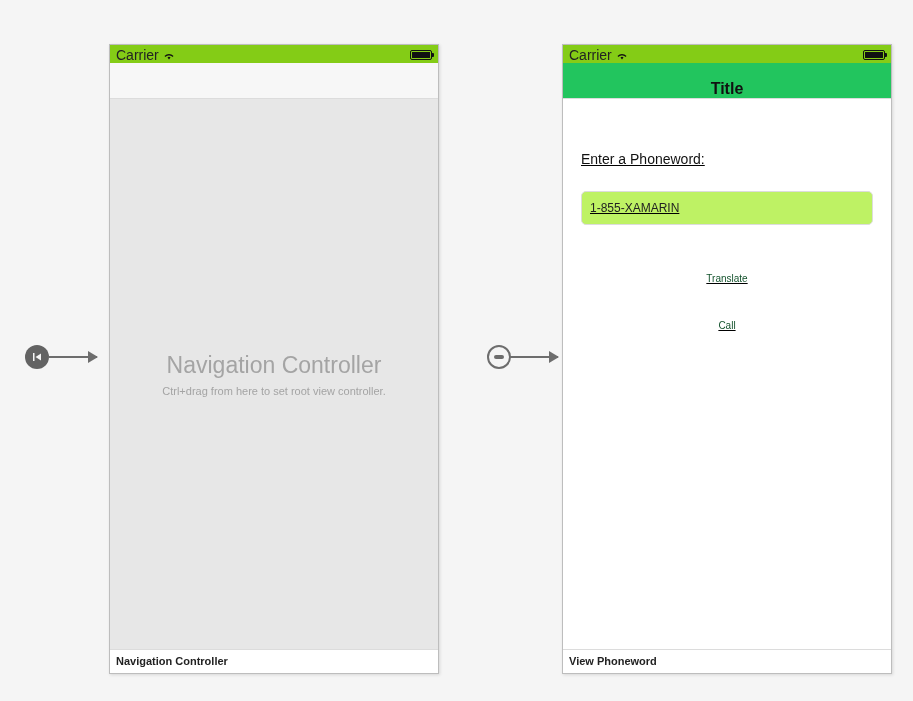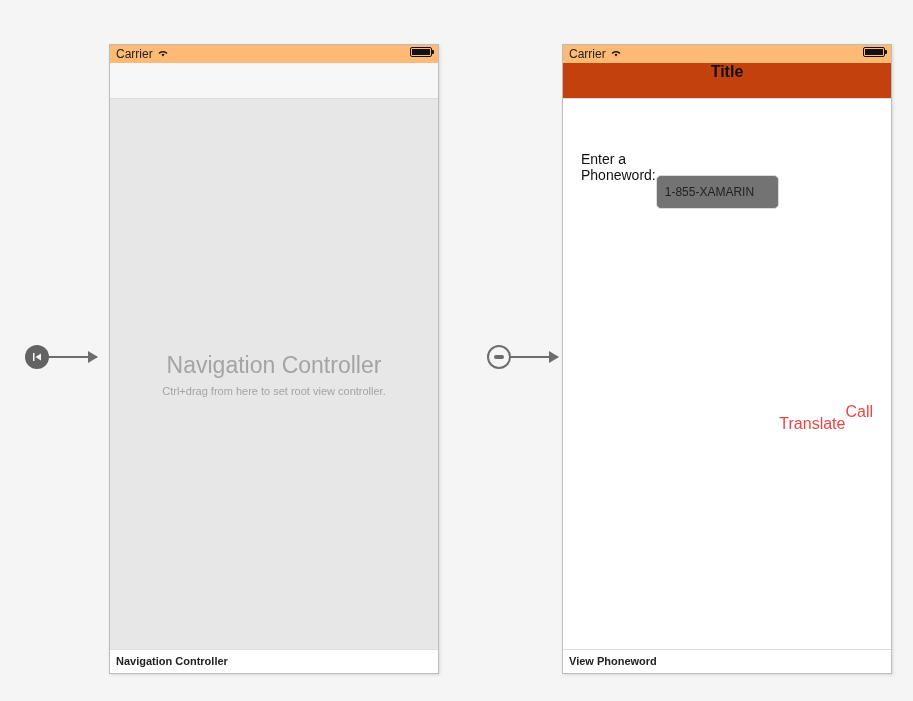--- a/index.html
+++ b/index.html
@@ -67,24 +67,24 @@
     display: flex;
     flex-direction: column;
   }
   .scene1 { left: 109px; top: 44px; height: 630px; }
   .scene2 { left: 562px; top: 44px; height: 630px; }
 
   .status-bar {
     height: 18px;
     padding: 2px 6px 0 6px;
     display: flex;
-    align-items: flex-start;
-    font-size: 12px;
+    align-items: center;
+    font-size: 14px;
     color: #222;
-    background: #fdba74;
+    background: #84cc16;
   }
   .status-bar .carrier { flex: 0 0 auto; }
   .status-bar .wifi { width: 12px; height: 10px; margin-left: 4px; }
   .status-bar .spacer { flex: 1 1 auto; }
   .status-bar .battery {
     width: 22px; height: 10px;
     border: 1px solid #111;
     border-radius: 2px;
     position: relative;
   }
@@ -119,60 +119,62 @@
     color: #a4a4a4;
   }
   .scene1 .body .hint {
     font-size: 11px;
     color: #a4a4a4;
   }
 
   
   .scene2 .navbar {
     height: 36px;
-    background: #c2410c;
+    background: #22c55e;
     border-bottom: 1px solid #dcdcdc;
-    display:flex; align-items:flex-start; justify-content:center;
+    display:flex; align-items:flex-end; justify-content:center;
   }
   .scene2 .navbar .title {
     font-size: 16px;
     font-weight: 600;
     color: #111;
   }
   .scene2 .content {
     flex:1 1 auto;
     background:#fff;
     padding: 52px 18px 0 18px;
     display:flex;
+    flex-direction:column;
+    text-decoration:underline;
   }
   .scene2 .label {
     font-size: 14px;
     color: #111;
   }
   .scene2 .textfield {
     margin-top: 24px;
     width: 100%;
     height: 30px;
     border: 1px solid #dcdcdc;
     border-radius: 5px;
     font-size: 12px;
     padding: 16px 8px;
     color: #222;
-    background:#737373;
+    background:#bef264;
   }
   .scene2 .btn {
     margin-top: 48px;
     align-self:center;
     background:none;
     border:none;
-    font-size: 16px;
-    color: #ef4444;
+    font-size: 10px;
+    color: #14532d;
     cursor: pointer;
   }
-  .scene2 .btn + .btn { margin-top: 24px; }
+  .scene2 .btn + .btn { margin-top: 36px; }
 
   .scene .footer {
     height: 24px;
     border-top: 1px solid #dcdcdc;
     background: #fff;
     font-size: 11px;
     color: #222;
     padding: 5px 6px 0 6px;
     font-weight: 600;
   }

